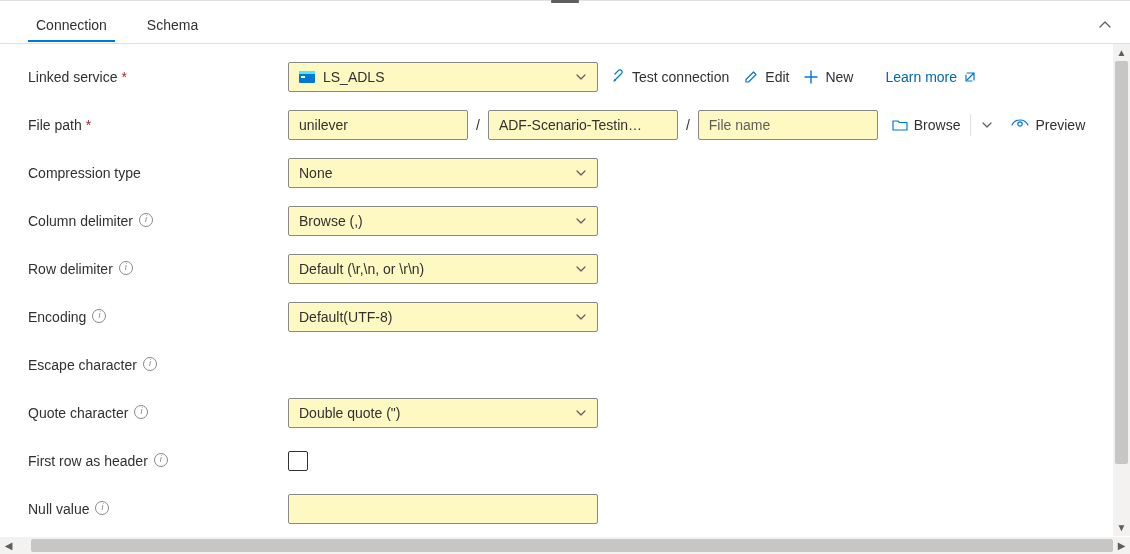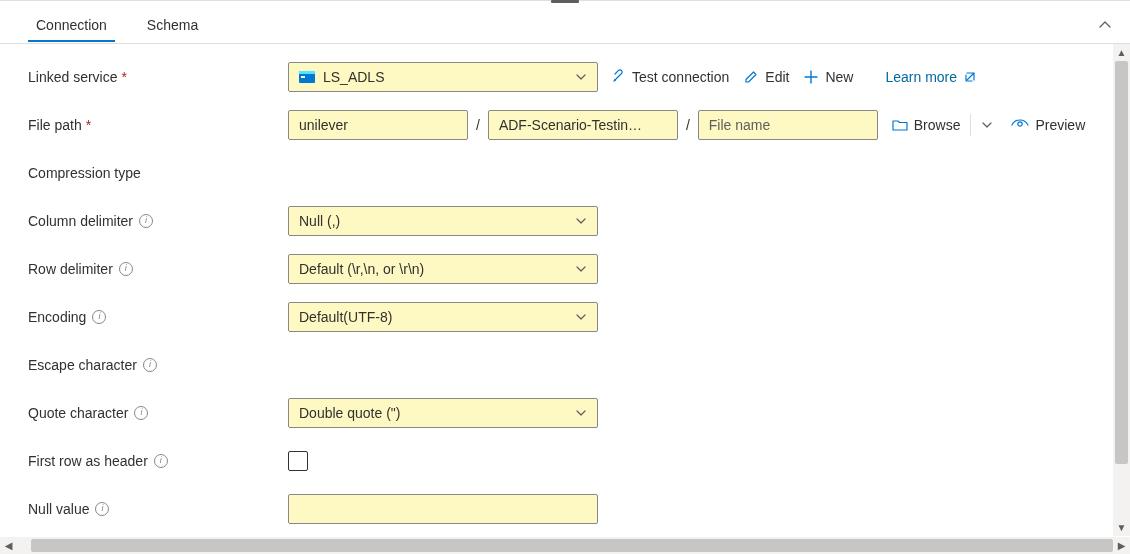--- a/index.html
+++ b/index.html
@@ -67,21 +67,21 @@
     .form-row {
       display: flex;
       align-items: center;
       margin-bottom: 18px;
       min-height: 30px;
     }
     .label-cell {
       width: 260px;
       flex: 0 0 260px;
       display: flex;
-      align-items: center;
+      align-items: flex-start;
       font-size: 14px;
       color: #323130;
     }
     .required { color: #a4262c; margin-left: 4px; }
     .info-ico {
       margin-left: 6px;
       display: inline-flex;
       align-items: center;
       justify-content: center;
       width: 14px; height: 14px;
@@ -283,30 +283,40 @@
           </span>
           <span>Preview</span>
         </span>
       </div>
     </div>
 
     <div class="form-row">
       <div class="label-cell">
         <span>Compression type</span>
       </div>
+      <div class="ctrl-cell">
+        <div class="select-box">
+          <span class="sel-val">None</span>
+          <span class="chev-down">
+              <svg width="12" height="12" viewBox="0 0 12 12">
+                <path d="M2 4 L6 8 L10 4" stroke="#605e5c" stroke-width="1.2" fill="none" stroke-linecap="round" stroke-linejoin="round"></path>
+              </svg>
+            </span>
+        </div>
+      </div>
     </div>
 
     <div class="form-row">
       <div class="label-cell">
         <span>Column delimiter</span>
         <span class="info-ico">i</span>
       </div>
       <div class="ctrl-cell">
         <div class="select-box">
-          <span class="sel-val">Null (,)</span>
+          <span class="sel-val">Browse (,)</span>
           <span class="chev-down">
               <svg width="12" height="12" viewBox="0 0 12 12">
                 <path d="M2 4 L6 8 L10 4" stroke="#605e5c" stroke-width="1.2" fill="none" stroke-linecap="round" stroke-linejoin="round"></path>
               </svg>
             </span>
         </div>
       </div>
     </div>
 
     <div class="form-row">

